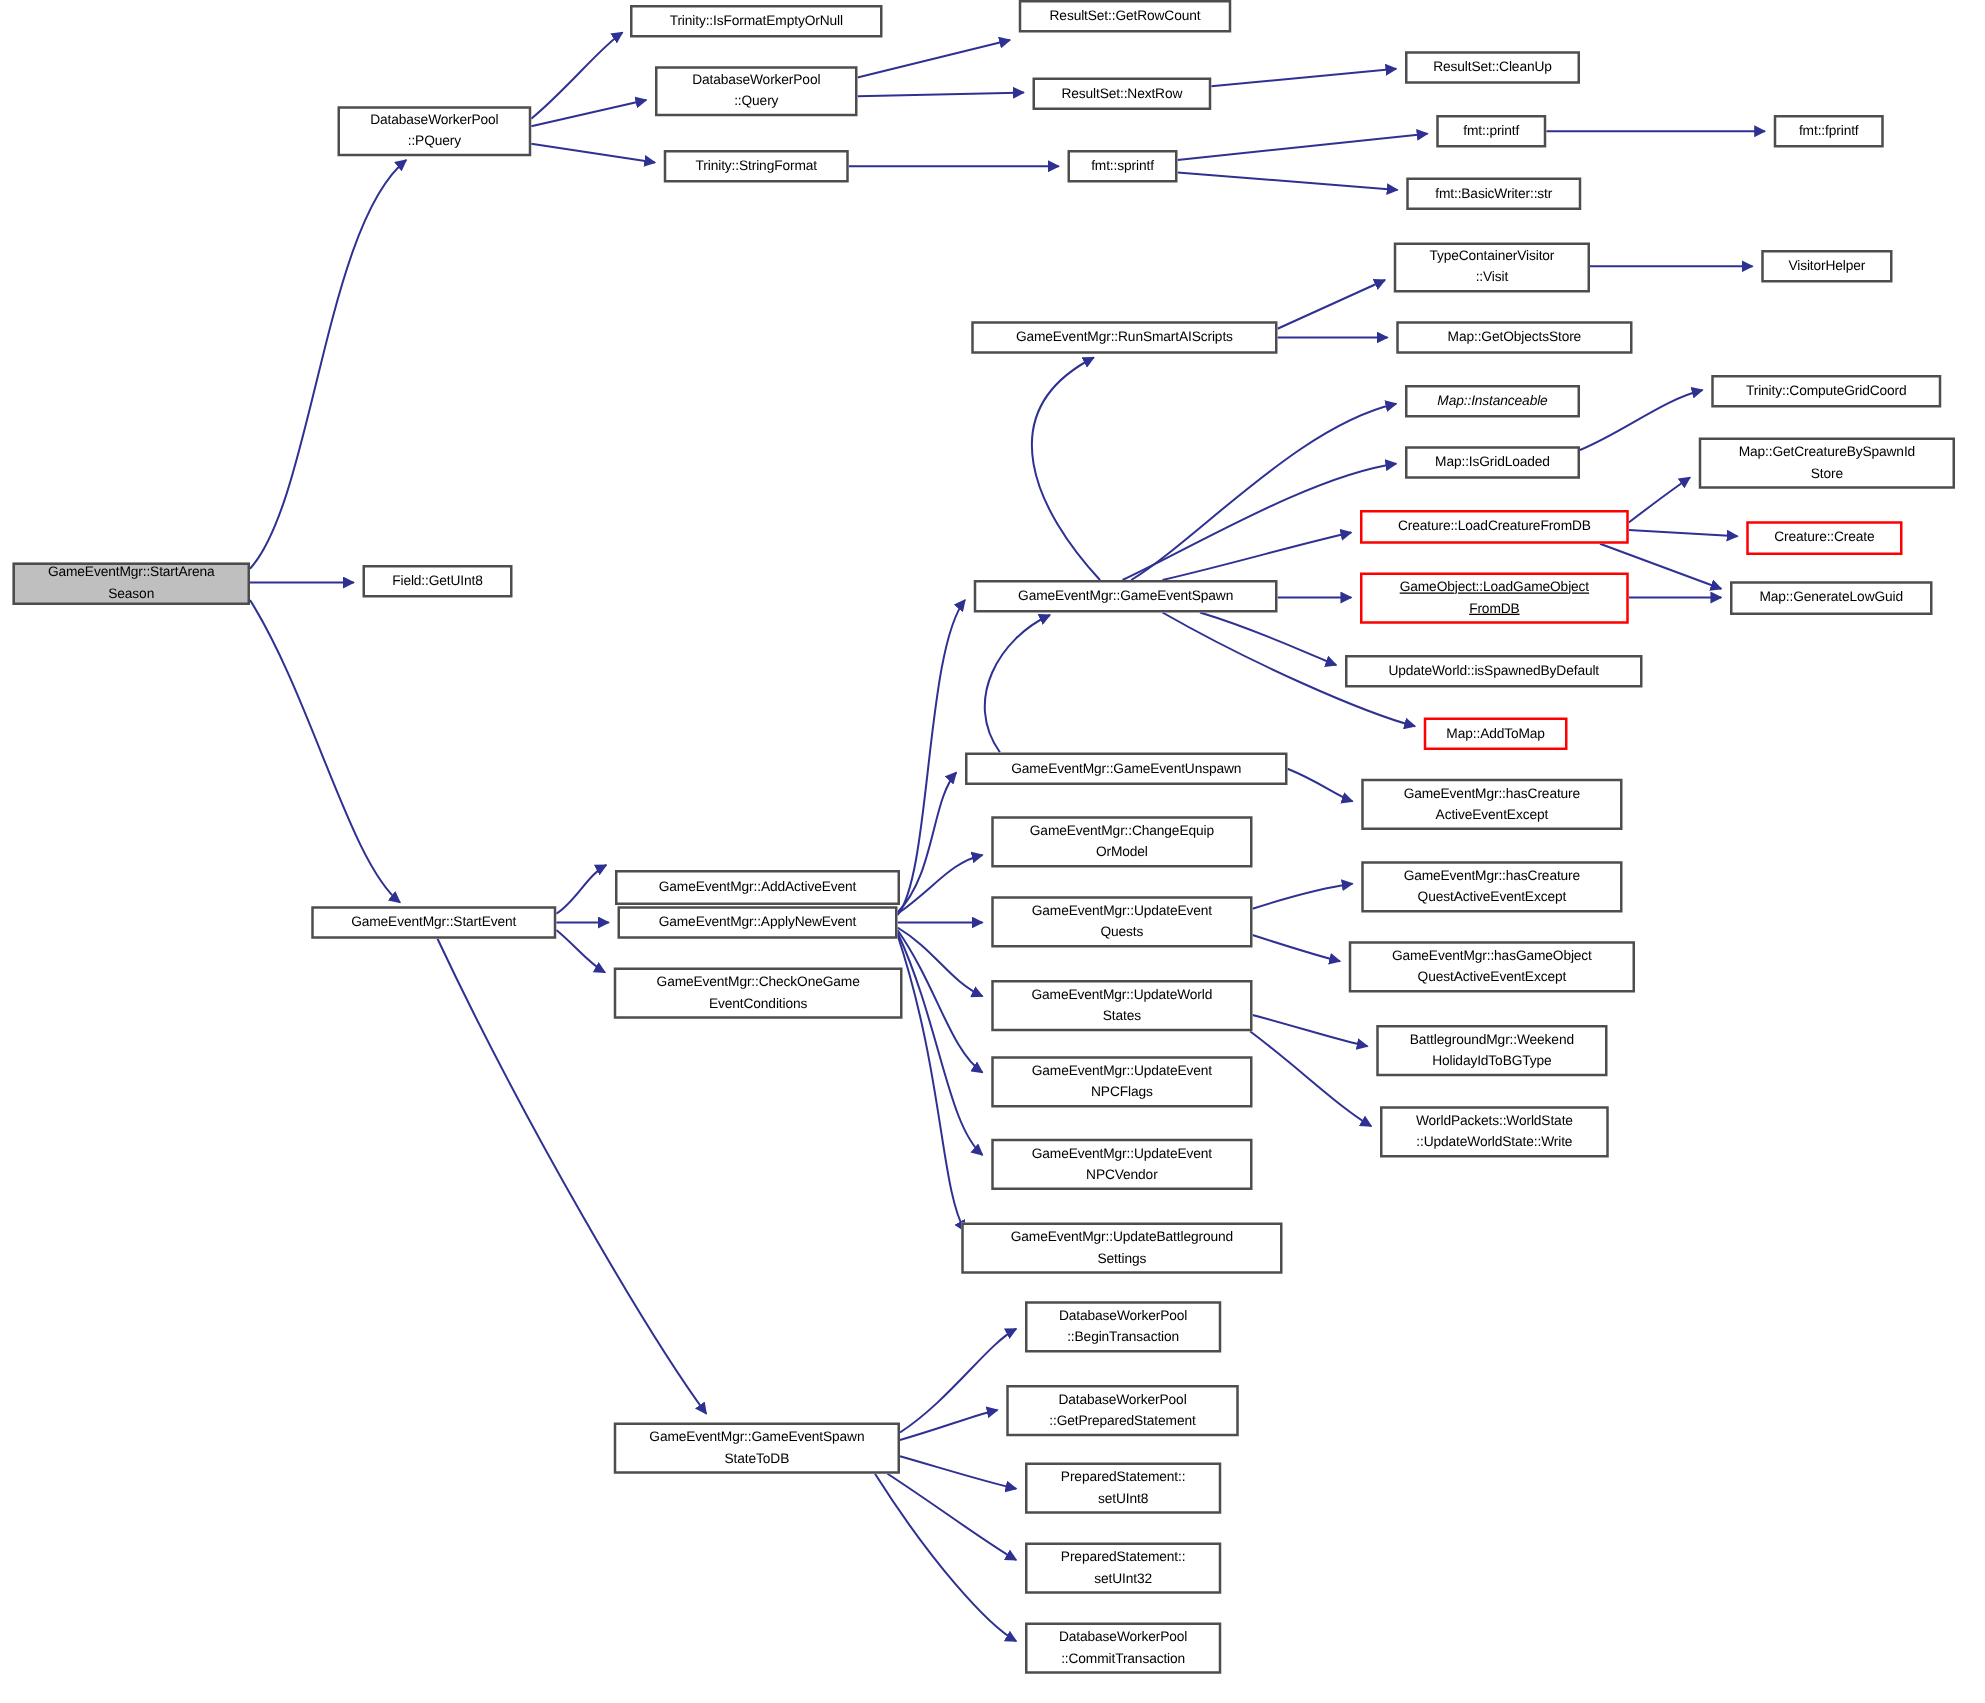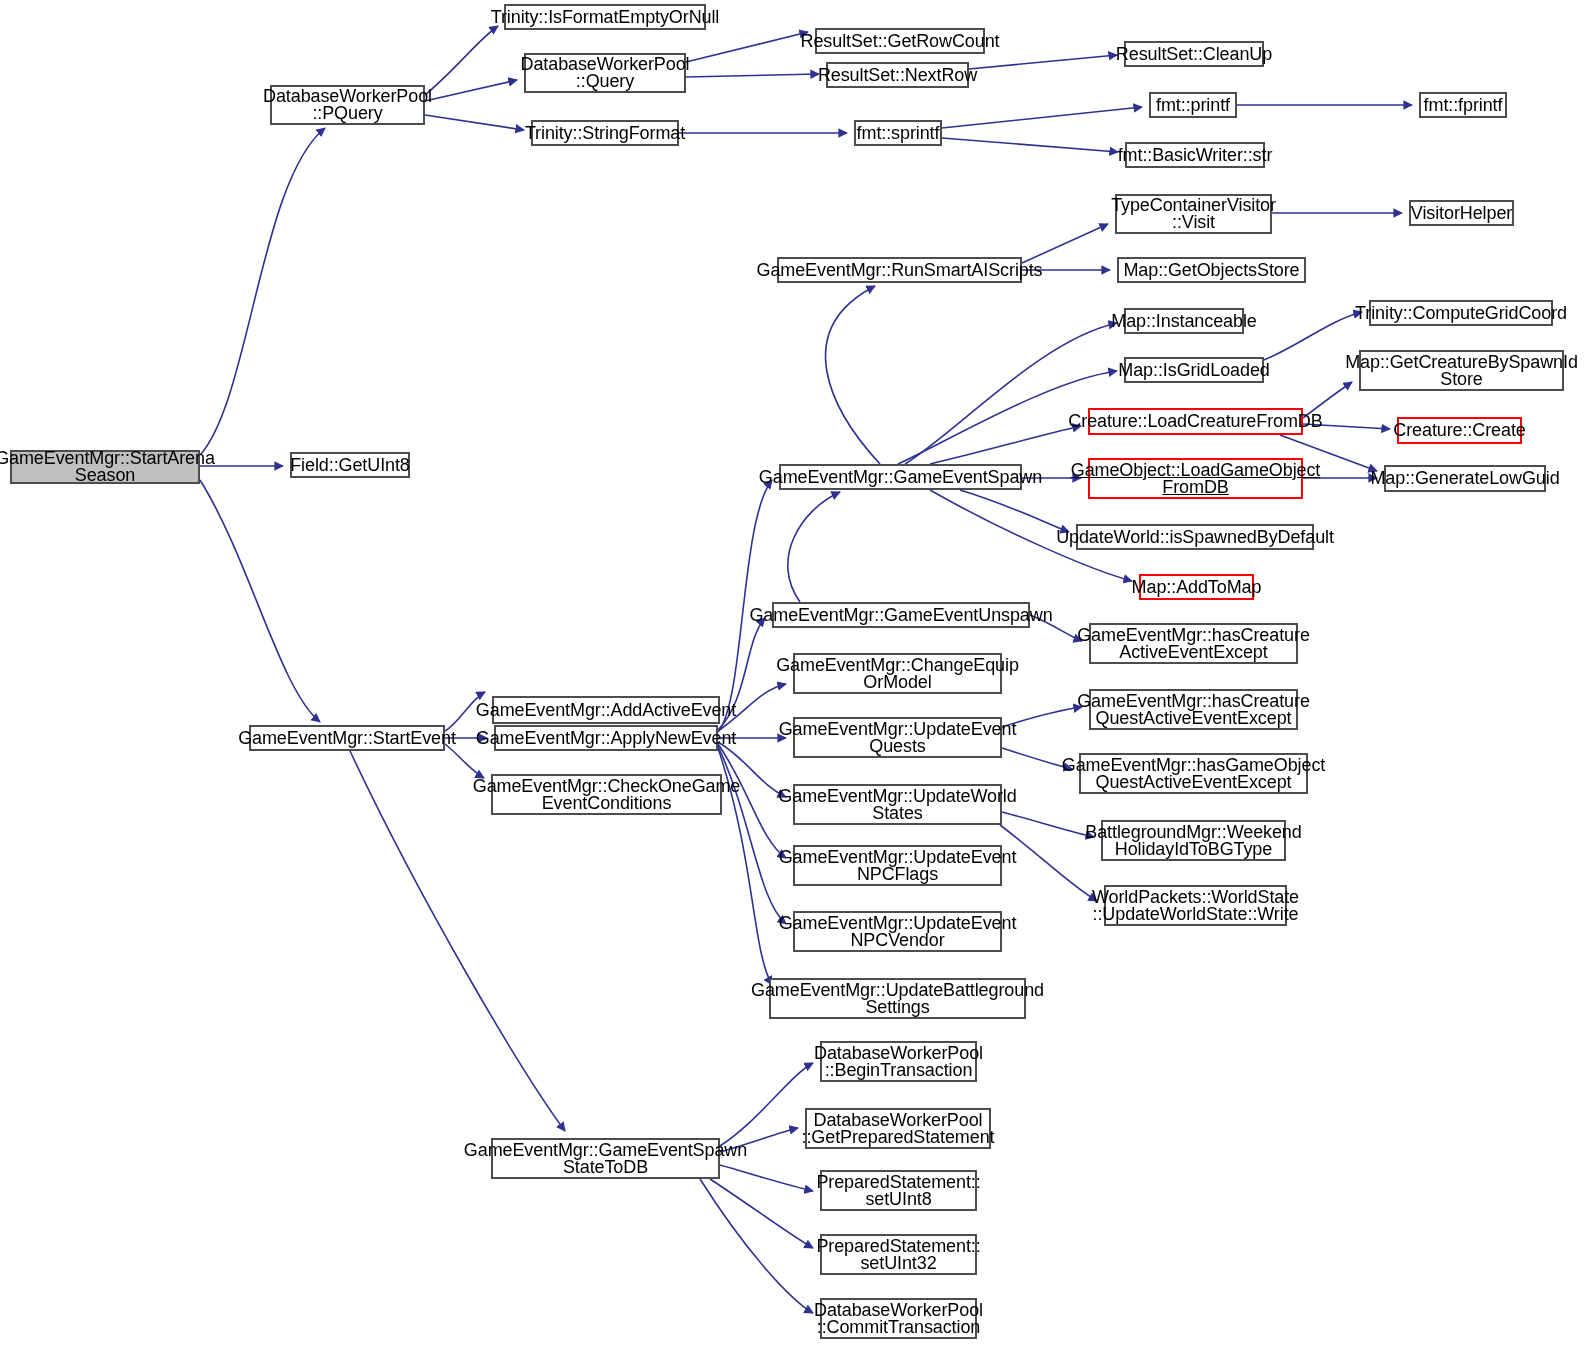--- a/index.html
+++ b/index.html
@@ -10,21 +10,21 @@
   .node{
     position:absolute;
     box-sizing:border-box;
     display:flex;
     align-items:center;
     justify-content:center;
     text-align:center;
     background:#ffffff;
     border:1px solid #404040;
     color:#000000;
-    font-size:18px;
+    font-size:11px;
     line-height:17px;
     letter-spacing:-0.1px;
     white-space:pre-line;
     padding:0 3px;
     font-family:"Liberation Sans", sans-serif;
   }
   .node.thick{border:2px solid #4d4d4d;}
   .node.red{border:2px solid #ff0000;}
   .node.current{background:#bfbfbf;border:2px solid #4d4d4d;}
 </style>
@@ -94,33 +94,33 @@
   </svg>
   <div id="node-layer">
       <div class="node current" style="left: 10px; top: 450px; width: 190px; height: 34px;">GameEventMgr::StartArena
 Season</div>
       <div class="node thick" style="left: 270px; top: 85px; width: 155px; height: 40px;">DatabaseWorkerPool
 ::PQuery</div>
       <div class="node thick" style="left: 504px; top: 4px; width: 202px; height: 26px;">Trinity::IsFormatEmptyOrNull</div>
       <div class="node thick" style="left: 524px; top: 53px; width: 162px; height: 40px;">DatabaseWorkerPool
 ::Query</div>
       <div class="node thick" style="left: 531px; top: 120px; width: 148px; height: 26px;">Trinity::StringFormat</div>
-      <div class="node thick" style="left: 815px; top: 0; width: 170px; height: 26px; margin-top: 28px;">ResultSet::GetRowCount</div>
+      <div class="node thick" style="left: 815px; top: 0; width: 170px; height: 26px;">ResultSet::GetRowCount</div>
       <div class="node thick" style="left: 826px; top: 62px; width: 143px; height: 26px;">ResultSet::NextRow</div>
       <div class="node thick" style="left: 1124px; top: 41px; width: 140px; height: 26px;">ResultSet::CleanUp</div>
       <div class="node thick" style="left: 854px; top: 120px; width: 88px; height: 26px;">fmt::sprintf</div>
       <div class="node thick" style="left: 1149px; top: 92px; width: 88px; height: 26px;">fmt::printf</div>
       <div class="node thick" style="left: 1419px; top: 92px; width: 88px; height: 26px;">fmt::fprintf</div>
       <div class="node thick" style="left: 1125px; top: 142px; width: 140px; height: 26px;">fmt::BasicWriter::str</div>
       <div class="node thick" style="left: 1115px; top: 194px; width: 157px; height: 40px;">TypeContainerVisitor
 ::Visit</div>
       <div class="node thick" style="left: 1409px; top: 200px; width: 105px; height: 26px;">VisitorHelper</div>
       <div class="node thick" style="left: 777px; top: 257px; width: 245px; height: 26px;">GameEventMgr::RunSmartAIScripts</div>
       <div class="node thick" style="left: 1117px; top: 257px; width: 189px; height: 26px;">Map::GetObjectsStore</div>
-      <div class="node thick" style="left: 1124px; top: 308px; width: 120px; height: 26px;">Map::Instanceable</div>
+      <div class="node thick" style="left: 1124px; top: 308px; width: 140px; height: 26px; font-style: italic;">Map::Instanceable</div>
       <div class="node thick" style="left: 1369px; top: 300px; width: 184px; height: 26px;">Trinity::ComputeGridCoord</div>
       <div class="node thick" style="left: 1124px; top: 357px; width: 140px; height: 26px;">Map::IsGridLoaded</div>
       <div class="node thick" style="left: 1359px; top: 350px; width: 205px; height: 41px;">Map::GetCreatureBySpawnId
 Store</div>
       <div class="node red" style="left: 1088px; top: 408px; width: 215px; height: 27px;">Creature::LoadCreatureFromDB</div>
       <div class="node red" style="left: 1397px; top: 417px; width: 125px; height: 27px;">Creature::Create</div>
       <div class="node thick" style="left: 779px; top: 464px; width: 243px; height: 26px;">GameEventMgr::GameEventSpawn</div>
       <div class="node red" style="left: 1088px; top: 458px; width: 215px; height: 41px; text-decoration: underline;">GameObject::LoadGameObject
 FromDB</div>
       <div class="node thick" style="left: 1384px; top: 465px; width: 162px; height: 27px;">Map::GenerateLowGuid</div>

